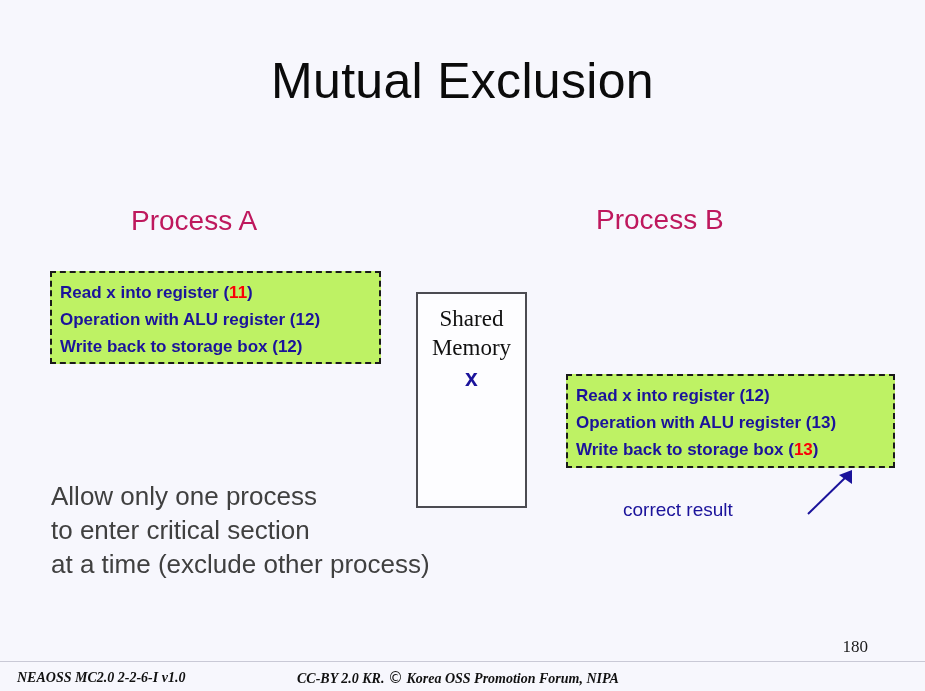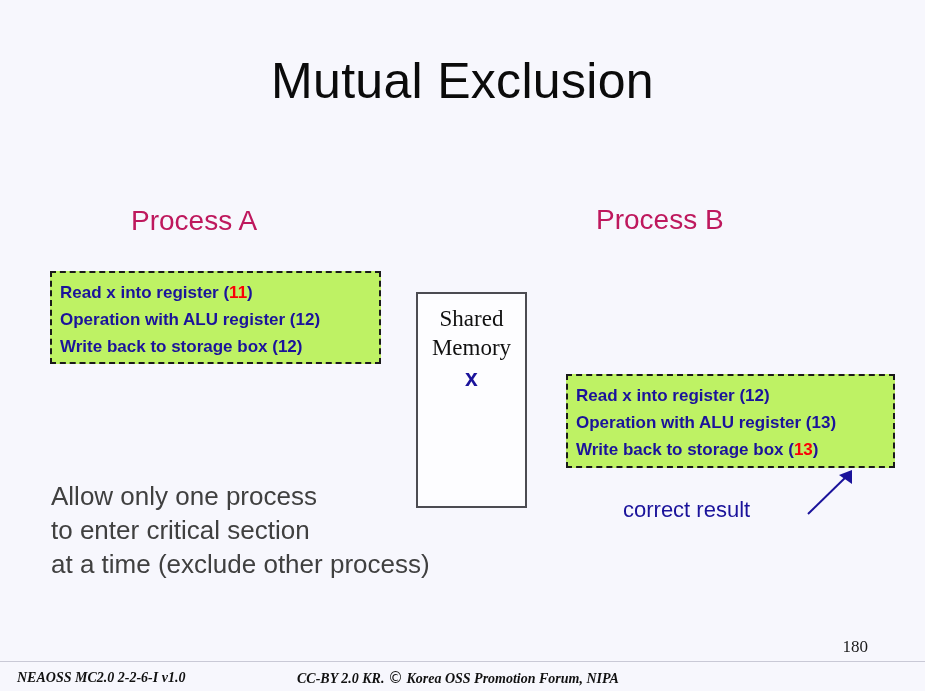--- a/index.html
+++ b/index.html
@@ -120,21 +120,21 @@
     font-weight: 400;
     white-space: nowrap;
     margin-left: 30px;
   }
 
   
   #correct-result-label {
     position: absolute;
     left: 623px;
     top: 494px;
-    font-size: 22px;
+    font-size: 19px;
     line-height: 32px;
     color: #1b139b;
     white-space: nowrap;
   }
   #correct-result-arrow {
     position: absolute;
     left: 800px;
     top: 462px;
     width: 65px;
     height: 58px;

